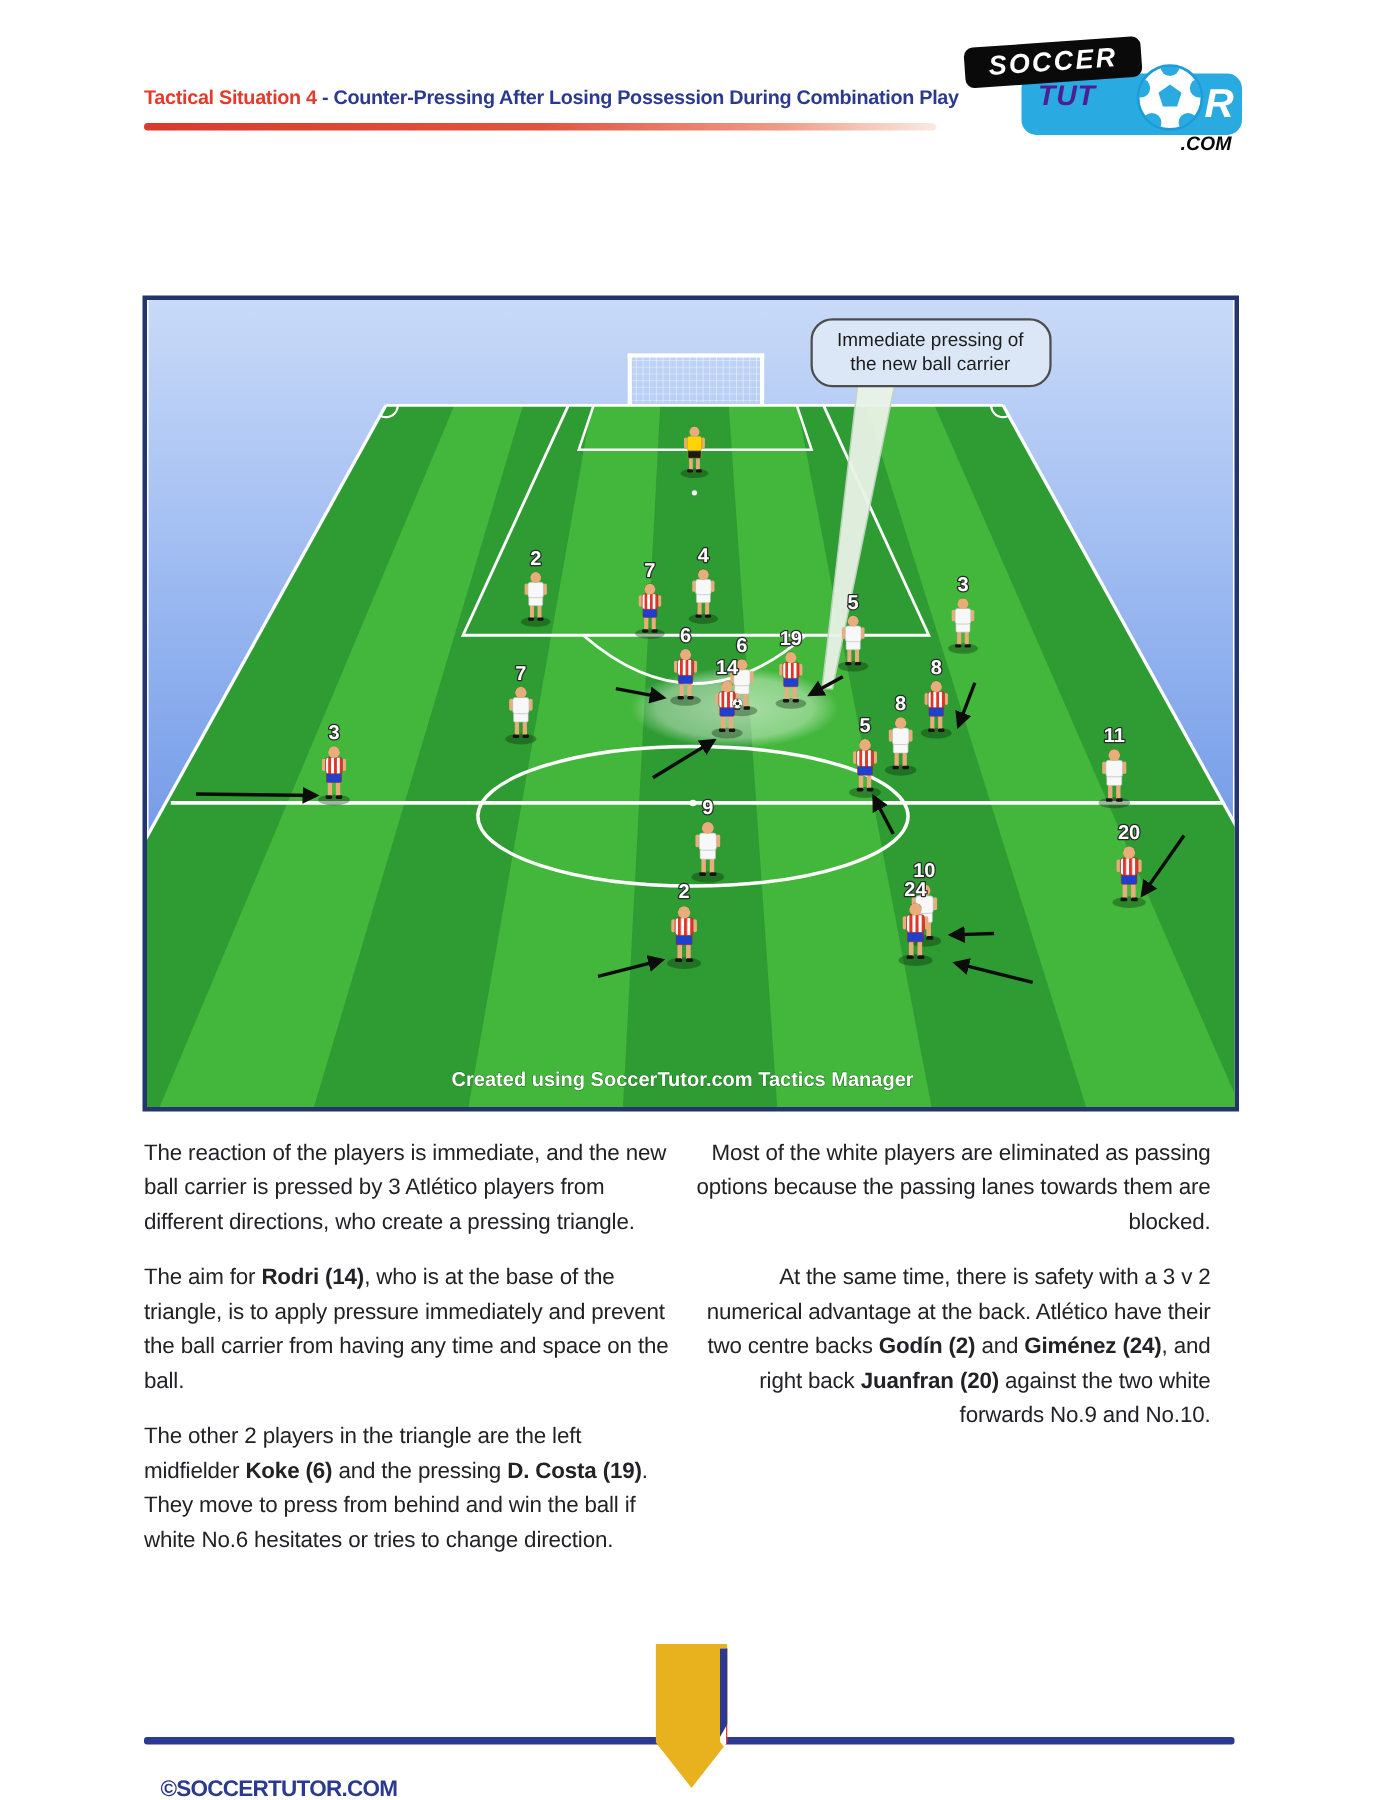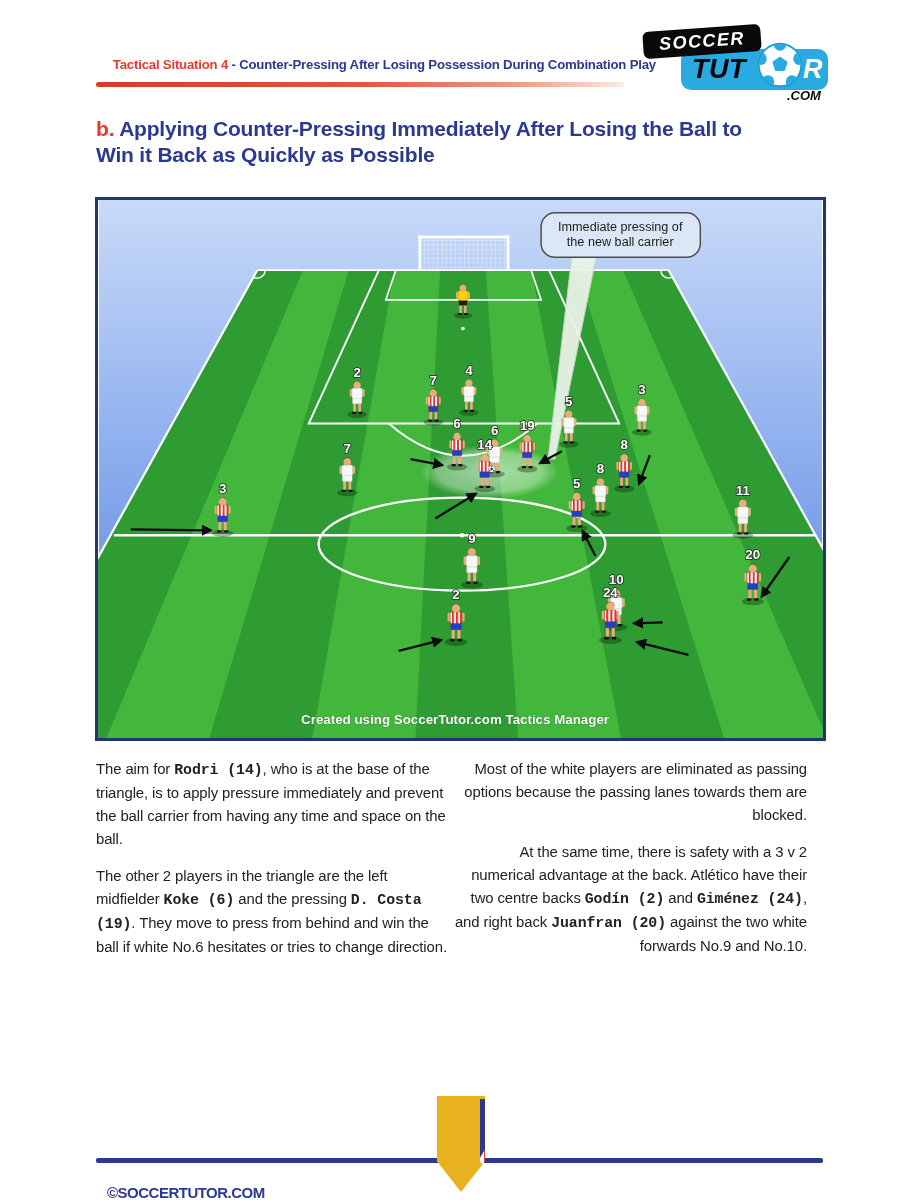--- a/index.html
+++ b/index.html
@@ -1,47 +1,47 @@
 <!DOCTYPE html>
 <html><head>
 <meta charset="utf-8">
 <style>
   html,body{margin:0;padding:0;background:#888;}
   #page{position:relative;width:921px;height:1200px;background:#ffffff;overflow:hidden;
         font-family:"Liberation Sans", sans-serif;}
   
   #hdr{position:absolute;left:96px;top:57px;width:560px;font-size:13.2px;font-weight:bold;
-       letter-spacing:-0.2px;white-space:nowrap;text-align:right;}
+       letter-spacing:-0.2px;white-space:nowrap;}
   #hdr .red{color:#e23a2b;} #hdr .blue{color:#2b3990;}
   #hdr-rule{position:absolute;left:96px;top:82px;width:528px;height:4.5px;border-radius:3px;
        background:linear-gradient(to right,#d93a2b 0%,#e05540 50%,#ef9a85 80%,#faeae2 100%);}
   
   #logo{position:absolute;left:640px;top:26px;width:200px;height:80px;}
   #logo .blackbox{position:absolute;left:3px;top:2px;width:118px;height:27px;background:#0a0a0a;
        border-radius:6px;transform:rotate(-4deg);display:flex;align-items:center;justify-content:center;}
   #logo .blackbox span{color:#fff;font-style:italic;font-weight:bold;font-size:18px;letter-spacing:1.5px;}
   #logo .bluebox{position:absolute;left:41px;top:23px;width:147px;height:41px;border-radius:10px;}
-  #logo .bluebox .t1{position:absolute;left:11px;top:5px;color:#000000;font-style:italic;font-weight:bold;font-size:27px;letter-spacing:0.5px;}
+  #logo .bluebox .t1{position:absolute;left:11px;top:5px;color:#4c1d95;font-style:italic;font-weight:bold;font-size:19px;letter-spacing:0.5px;}
   #logo .bluebox .t2{position:absolute;left:122px;top:5px;color:#fff;font-style:italic;font-weight:bold;font-size:27px;}
   #logo .ball{position:absolute;left:117px;top:16px;width:46px;height:46px;}
   #logo .com{position:absolute;left:147px;top:62px;font-size:13px;font-weight:bold;font-style:italic;color:#0a0a0a;}
   
   #title{position:absolute;left:96px;top:116px;width:760px;font-size:21px;line-height:25.5px;
        font-weight:bold;color:#2b3990;letter-spacing:-0.2px;}
   #title .pfx{color:#e23a2b;}
   
   #diagram{position:absolute;left:95px;top:197px;width:731px;height:544px;box-sizing:border-box;
        border:3px solid #24356e;}
   #diagram svg{display:block;}
   
   .col{position:absolute;top:758px;width:354px;font-size:14.9px;line-height:23px;color:#222126;
        letter-spacing:-0.1px;}
   #col-left{left:96px;} #col-right{left:453px;text-align:right;}
   .col p{margin:0 0 14px 0;}
-  .col .b{font-weight:bold;font-family:Liberation Mono, monospace;}
+  .col .b{font-weight:bold;}
   
   #foot-line{position:absolute;left:96px;top:1158px;width:727px;height:5px;background:#2b3990;border-radius:2px;}
   #badge{position:absolute;left:437px;top:1096px;width:48px;height:96px;background:#e8b21f;
        clip-path:polygon(0 0,100% 0,100% 68%,50% 100%,0 68%);}
   #badge .inner{position:absolute;left:2.5px;top:2.5px;width:43px;height:91px;
        clip-path:polygon(0 0,100% 0,100% 68%,50% 100%,0 68%);
        background:repeating-linear-gradient(90deg,#fff 0 4px,#e23a2b 4px 8px);margin-left:40px;}
   #badge .tri{position:absolute;left:0;top:0;width:100%;height:78%;background:#2b3990;
        clip-path:polygon(0 0,80% 0,0 85%);}
   #badge .num{position:absolute;left:0;top:36px;width:100%;text-align:center;font-size:17px;font-weight:bold;
@@ -79,24 +79,20 @@
         <circle cx="9.5" cy="34.5" r="5.5"></circle>
           <circle cx="3" cy="14.5" r="5.5"></circle>
       </g>
     </svg>
     <div class="blackbox">
       <span>SOCCER</span>
     </div>
     <div class="com">.COM</div>
   </div>
 
-  <div id="title">
-    <div><span class="pfx">b.</span> <span>Applying Counter-Pressing Immediately After Losing the Ball to</span></div>
-    <div>Win it Back as Quickly as Possible</div>
-  </div>
 
   <div id="diagram">
     <svg id="pitch-svg" width="725" height="538" viewBox="0 0 731 544">
       <defs>
         <linearGradient id="sky" x1="0" y1="0" x2="0" y2="1">
           <stop offset="0" stop-color="#c9daf8"></stop>
             <stop offset="0.45" stop-color="#8fb0ee"></stop>
             <stop offset="1" stop-color="#4d7cdd"></stop>
         </linearGradient>
         <clipPath id="pc">
@@ -476,20 +472,21 @@
         <rect x="447" y="13" width="161" height="45" rx="14" fill="#dbe7f7" stroke="#4d4d4d" stroke-width="1.5"></rect>
         <text x="527" y="31" text-anchor="middle" font-size="12.8" fill="#1c1c1c">Immediate pressing of</text>
         <text x="527" y="47" text-anchor="middle" font-size="12.8" fill="#1c1c1c">the new ball carrier</text>
       </g>
 
       <text id="cap" x="360" y="530" text-anchor="middle" font-size="13.5" font-weight="bold" fill="#ffffff" stroke="#1d6b1d" stroke-width="0.6" paint-order="stroke">Created using SoccerTutor.com Tactics Manager</text>
     </svg>
   </div>
 
   <div id="col-left" class="col">
+      <p><span>The reaction of the players is immediate, and the new ball carrier is pressed by 3 Atlético players from different directions, who create a pressing triangle.</span></p>
       <p><span>The aim for </span><span class="b">Rodri (14)</span><span>, who is at the base of the triangle, is to apply pressure immediately and prevent the ball carrier from having any time and space on the ball.</span></p>
       <p><span>The other 2 players in the triangle are the left midfielder </span><span class="b">Koke (6)</span><span> and the pressing </span><span class="b">D. Costa (19)</span><span>. They move to press from behind and win the ball if white No.6 hesitates or tries to change direction.</span></p>
     </div>
   <div id="col-right" class="col">
       <p><span>Most of the white players are eliminated as passing options because the passing lanes towards them are blocked.</span></p>
       <p><span>At the same time, there is safety with a 3 v 2 numerical advantage at the back. Atlético have their two centre backs </span><span class="b">Godín (2)</span><span> and </span><span class="b">Giménez (24)</span><span>, and right back </span><span class="b">Juanfran (20)</span><span> against the two white forwards No.9 and No.10.</span></p>
     </div>
 
   <div id="foot-line"></div>
   <div id="badge">

